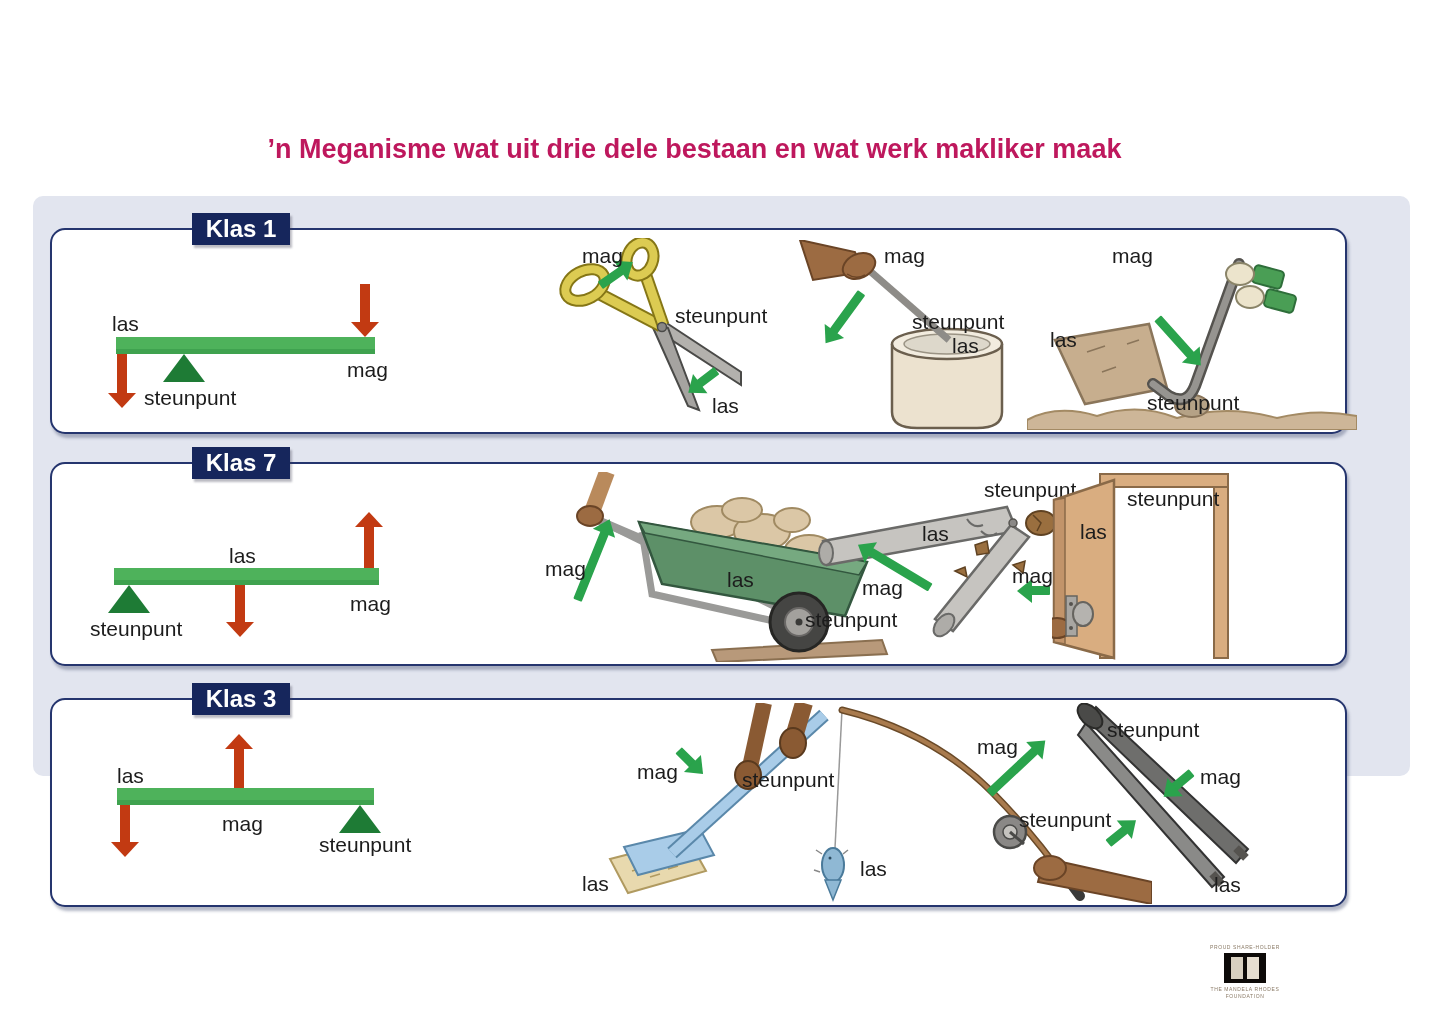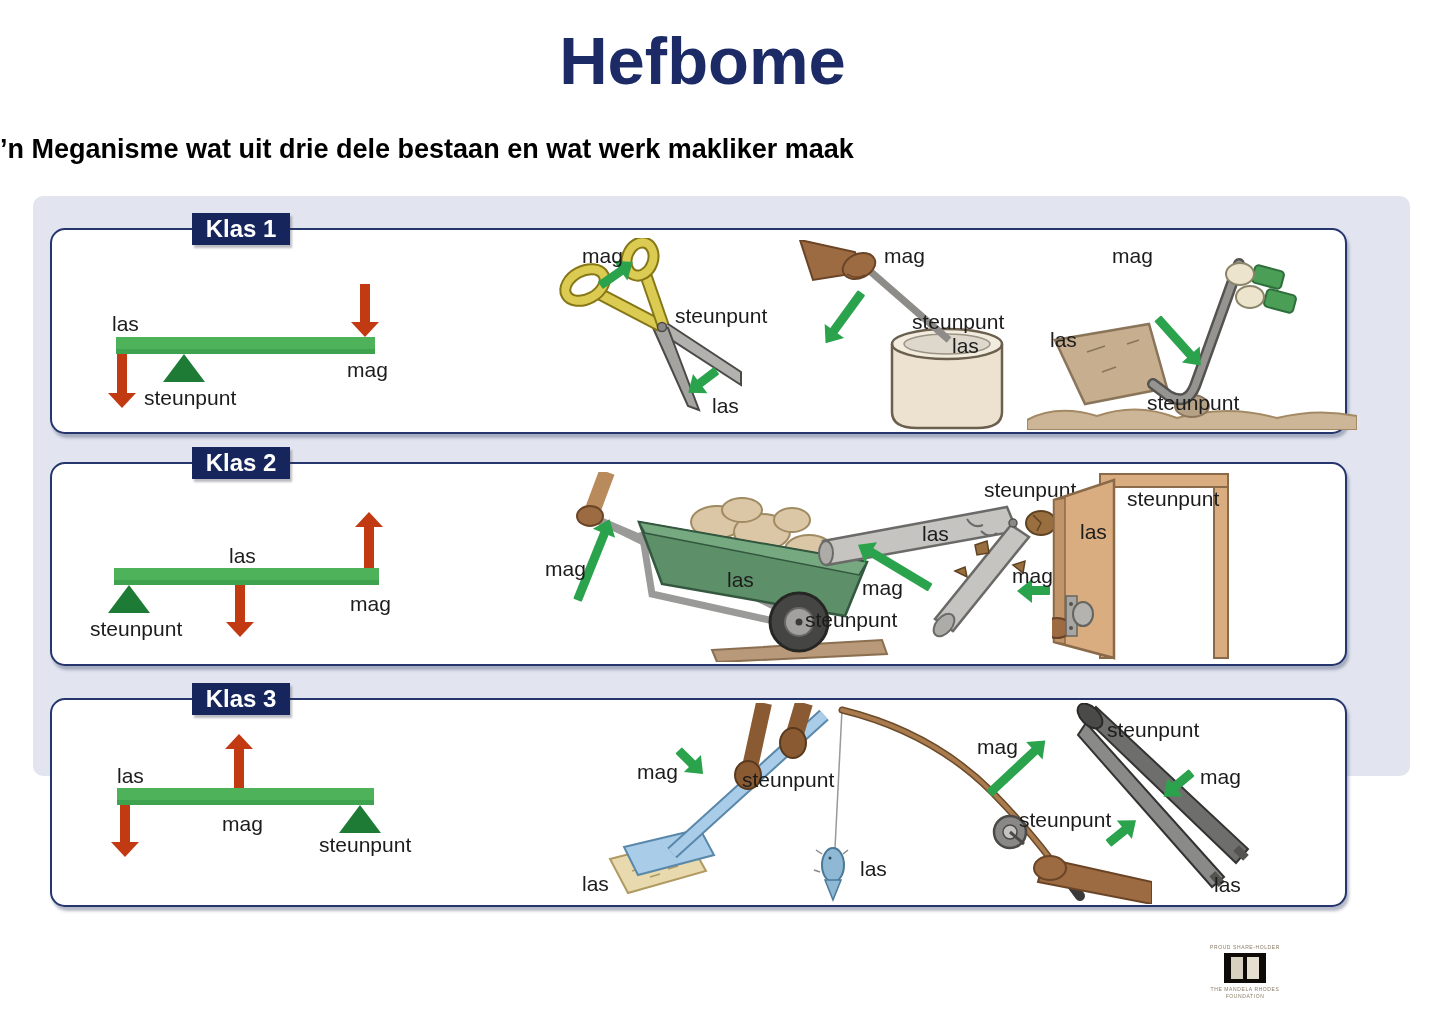--- a/index.html
+++ b/index.html
@@ -1,21 +1,21 @@
 <!DOCTYPE html>
 <html><head>
 <meta charset="utf-8">
 <style>
   html,body{margin:0;padding:0;background:#fff;}
   .poster{position:relative;width:1445px;height:1020px;background:#fff;overflow:hidden;
           font-family:"Liberation Sans",sans-serif;}
   .title{position:absolute;left:0;right:40px;top:22px;text-align:center;
          font-size:67px;font-weight:bold;color:#1c2b66;letter-spacing:0px;}
-  .subtitle{position:absolute;left:0;right:56px;top:134px;
-            font-size:27px;font-weight:bold;color:#000000;}
+  .subtitle{position:absolute;left:0;right:56px;top:134px;text-align:center;
+            font-size:27px;font-weight:bold;color:#be185d;}
   .board{position:absolute;left:33px;top:196px;width:1377px;height:580px;
          background:#e2e5ef;border-radius:10px;}
   .panel{position:absolute;left:17px;width:1293px;background:#fff;
          border:2px solid #25356e;border-radius:15px;
          box-shadow:2px 4px 3px rgba(90,100,130,.45);}
   .badge{position:absolute;left:140px;top:-17px;width:98px;height:32px;background:#16265c;
          color:#fff;font-size:24px;font-weight:bold;text-align:center;line-height:32px;
          box-shadow:2px 3px 2px rgba(60,60,80,.35);}
   .lbl{position:absolute;font-size:21px;color:#1c1c1c;white-space:nowrap;}
   .lever-bar{position:absolute;height:17px;background:#4eb25b;
@@ -54,21 +54,20 @@
       color:#fff;text-align:center;font-family:"Liberation Serif",serif;}
   .oxford .n1{margin-top:13px;font-size:23px;letter-spacing:1px;}
   .oxford .n2{margin-top:3px;font-size:8.5px;letter-spacing:2.5px;}
   .oxford .rule{margin:5px auto 0 auto;width:104px;height:1px;background:#fff;}
   .oxford .n3{margin-top:4px;font-size:8.5px;letter-spacing:2.5px;}
 </style>
 </head>
 <body>
 
 <div class="poster">
-  <div class="title">Hefbome</div>
   <div class="subtitle">’n Meganisme wat uit drie dele bestaan en wat werk makliker maak</div>
 
   <div class="board">
 
     <div class="panel" style="top:32px;height:202px;">
       <div class="badge">Klas 1</div>
 
       <div class="lever-bar" style="left:64px;top:107px;width:259px;"></div>
       <div class="fulcrum" style="left:111px;top:124px;"></div>
       <div class="rarrow down" style="left:56px;top:124px;height:54px;">
@@ -140,21 +139,21 @@
       <div class="garrow" style="left:1106px;top:76px;width:64px;transform:rotate(48deg);">
           <i class="shaft"></i>
           <i class="head"></i>
         </div>
       <span class="lbl" style="left:1060px;top:14px;">mag</span>
       <span class="lbl" style="left:998px;top:98px;">las</span>
       <span class="lbl" style="left:1095px;top:161px;">steunpunt</span>
     </div>
 
     <div class="panel" style="top:266px;height:200px;">
-      <div class="badge">Klas 2</div>
+      <div class="badge">Klas 7</div>
 
       <div class="lever-bar" style="left:62px;top:104px;width:265px;"></div>
       <div class="fulcrum" style="left:56px;top:121px;"></div>
       <div class="rarrow up" style="left:303px;top:48px;height:56px;">
           <i class="shaft"></i>
           <i class="head"></i>
         </div>
       <div class="rarrow down" style="left:174px;top:121px;height:52px;">
           <i class="shaft"></i>
           <i class="head"></i>

